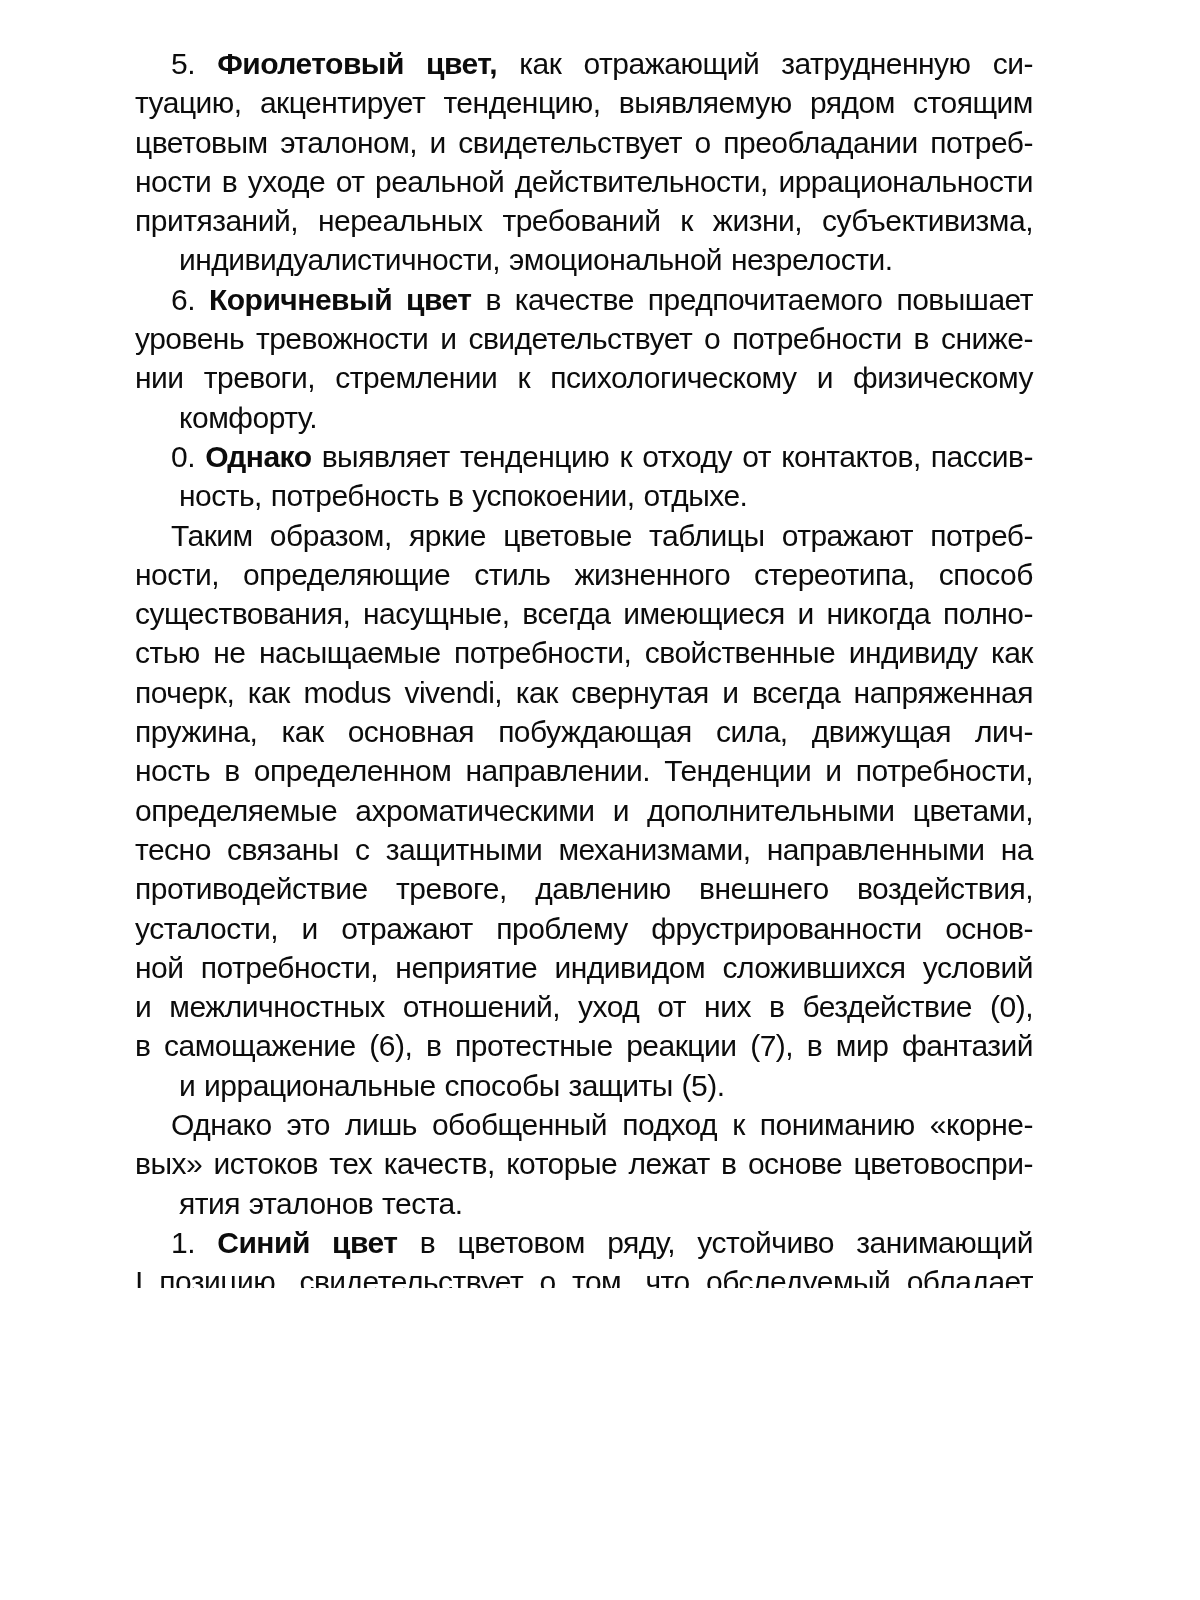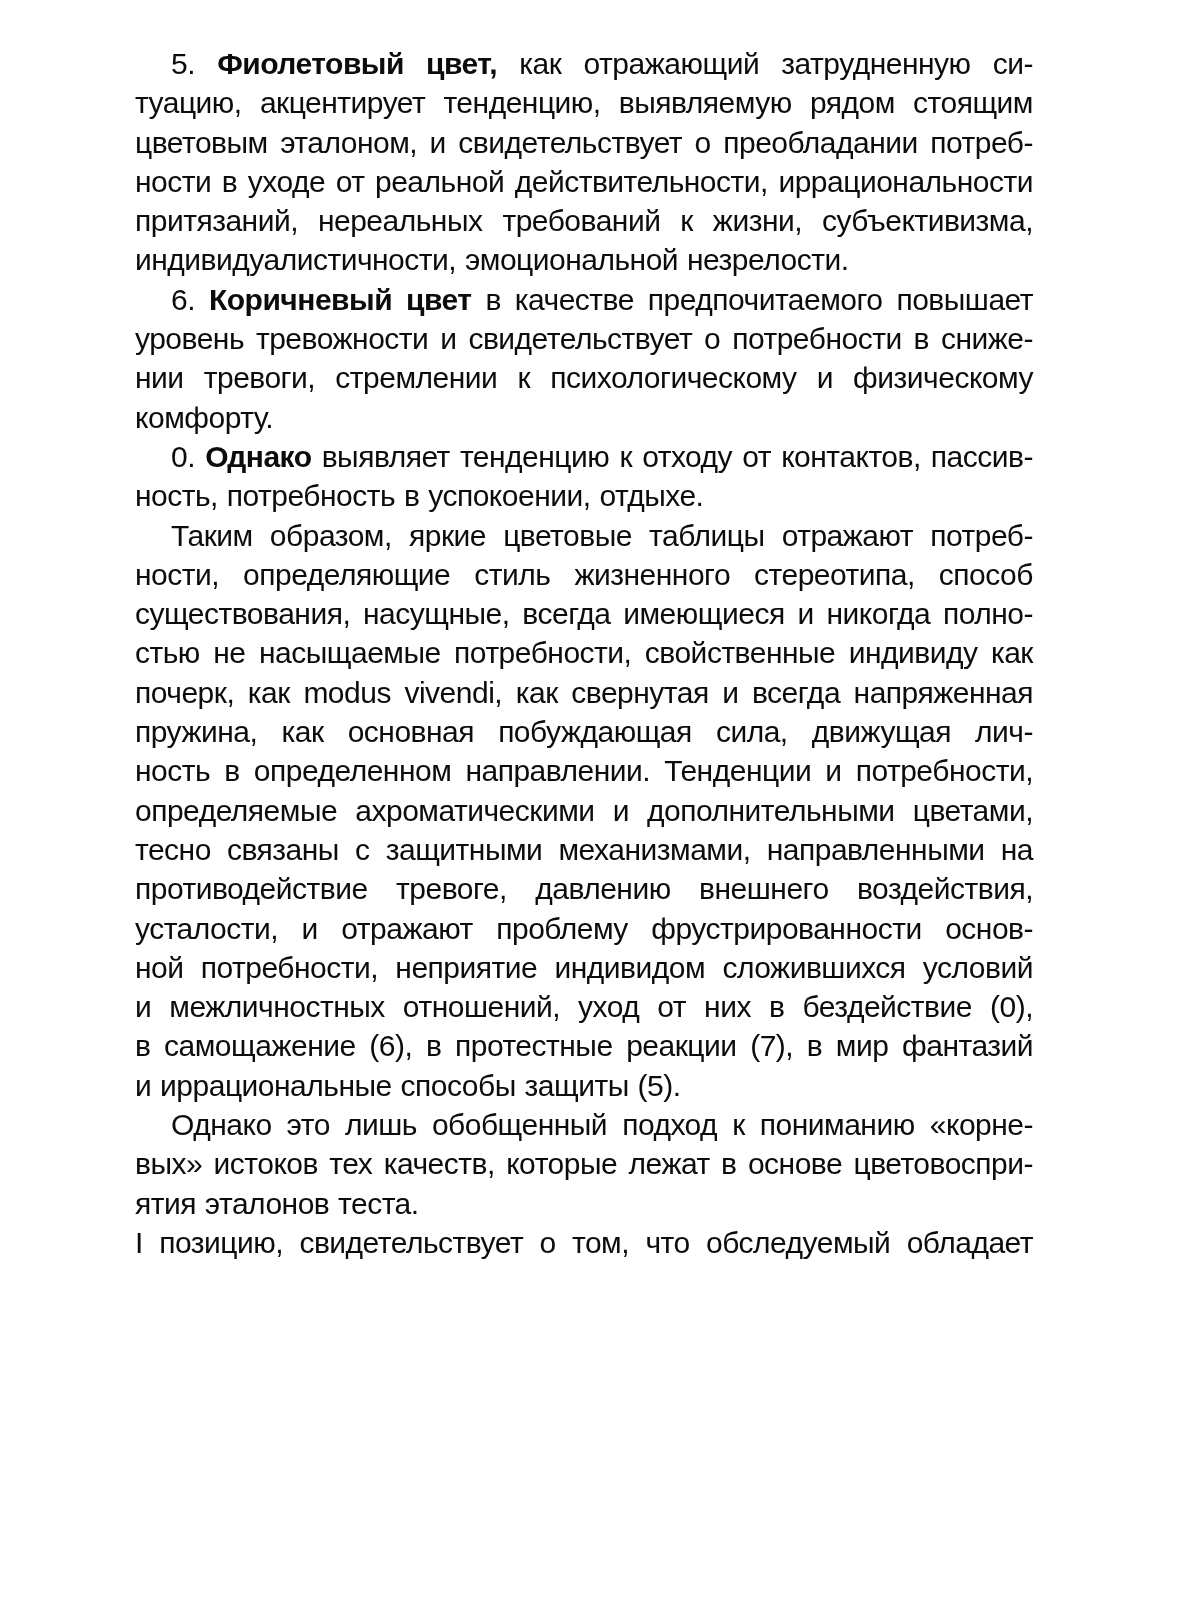--- a/index.html
+++ b/index.html
@@ -35,20 +35,21 @@
     text-align: justify;
     text-align-last: justify;
     text-justify: inter-word;
     height: 39.3px;
   }
   .line.first {
     text-indent: 36px;
   }
   .line.last {
     text-align-last: left;
+    margin-left: 44px;
   }
   .line b {
     font-weight: bold;
   }
   .folio {
     position: absolute;
     left: 135px;
     top: 1548px;
     width: 898px;
     text-align: right;
@@ -95,17 +96,18 @@
         <div class="line">и межличностных отношений, уход от них в бездействие (0),</div>
         <div class="line">в самощажение (6), в протестные реакции (7), в мир фантазий</div>
         <div class="line last">и иррациональные способы защиты (5).</div>
       </div>
       <div class="para">
         <div class="line first">Однако это лишь обобщенный подход к пониманию «корне-</div>
         <div class="line">вых» истоков тех качеств, которые лежат в основе цветовоспри-</div>
         <div class="line last">ятия эталонов теста.</div>
       </div>
       <div class="para">
+        <div class="line first">1. <b>Синий цвет</b> в цветовом ряду, устойчиво занимающий</div>
         <div class="line">I позицию, свидетельствует о том, что обследуемый обладает</div>
       </div>
     </main>
   <div class="folio">31</div>
 </div>
 
 </body></html>

